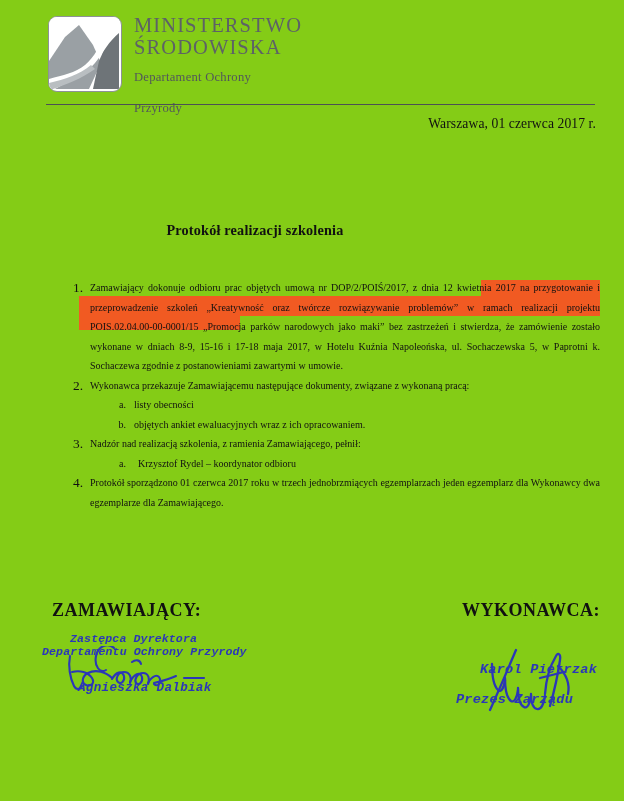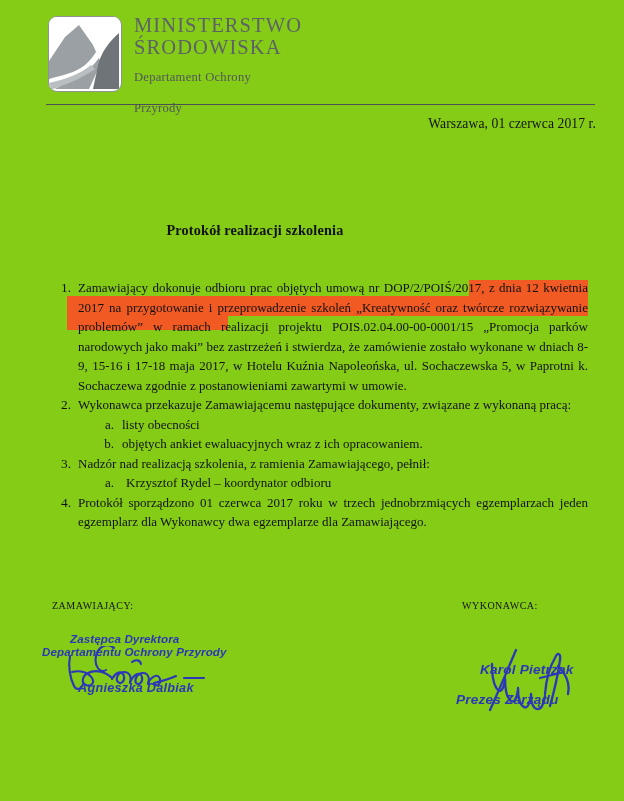--- a/index.html
+++ b/index.html
@@ -87,24 +87,24 @@
     width: 510px;
     text-align: center;
     font-size: 14.2px;
     font-weight: bold;
     letter-spacing: 0.2px;
   }
 
   
   .body-wrap {
     position: absolute;
-    left: 50px;
+    left: 62px;
     top: 278px;
     width: 538px;
-    font-size: 13px;
+    font-size: 10px;
     line-height: 19.5px;
   }
 
   
   .hl {
     position: absolute;
     background: #f15a22;
     z-index: 0;
   }
 
@@ -150,31 +150,31 @@
     left: -26px;
     top: 0;
     width: 18px;
     text-align: right;
   }
   .no-justify { text-align: left !important; }
 
   
   .sig-label {
     position: absolute;
-    font-size: 10px;
-    font-weight: normal;
+    font-size: 18px;
+    font-weight: bold;
     letter-spacing: 0.5px;
   }
   .sig-label.left  { left: 52px;  top: 600px; }
   .sig-label.right { left: 462px; top: 600px; }
 
   .sig-ink {
     position: absolute;
     color: #2b37b8;
-    font-family: Liberation Sans, sans-serif;
+    font-family: Liberation Mono, monospace;
   }
   .sig-typed-l1 {
     left: 70px; top: 632px;
     font-size: 11.6px;
     font-weight: bold;
     font-style: italic;
     letter-spacing: 0.1px;
     white-space: nowrap;
   }
   .sig-typed-l2 {

